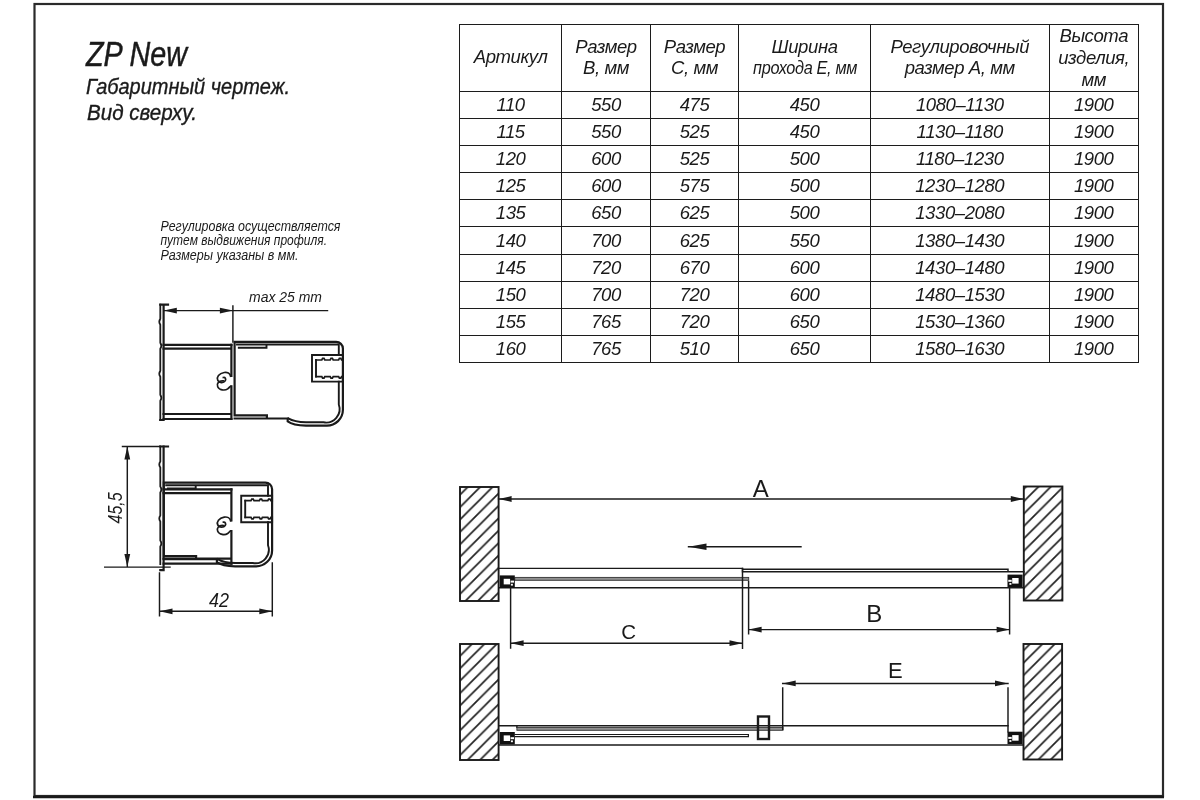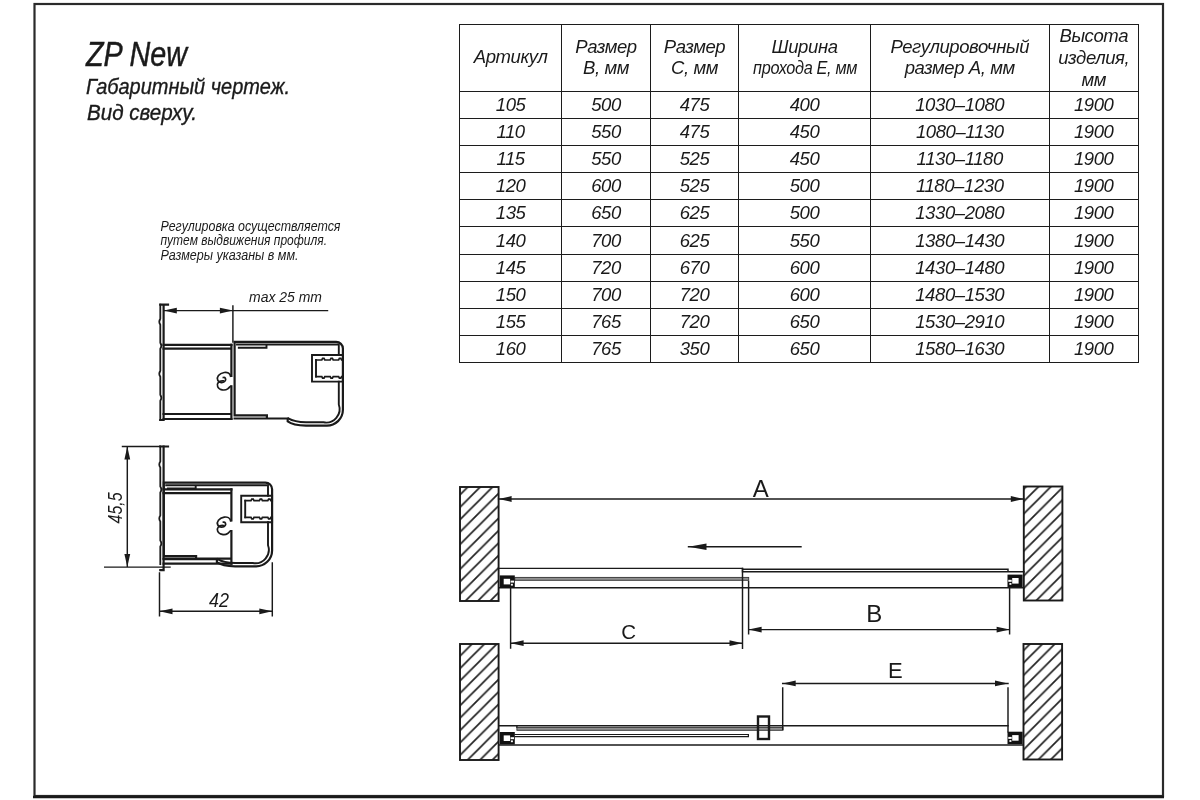--- a/index.html
+++ b/index.html
@@ -122,28 +122,20 @@
       <tbody>
         <tr class="head">
           <td>Артикул</td>
           <td>Размер<br>В, мм</td>
           <td>Размер<br>С, мм</td>
           <td>Ширина<br><span class="nw">прохода Е, мм</span></td>
           <td>Регулировочный<br>размер А, мм</td>
           <td class="h3">Высота<br>изделия,<br>мм</td>
         </tr>
         <tr>
-          <td>105</td>
-          <td>500</td>
-          <td>475</td>
-          <td>400</td>
-          <td>1030–1080</td>
-          <td>1900</td>
-        </tr>
-        <tr>
           <td>110</td>
           <td>550</td>
           <td>475</td>
           <td>450</td>
           <td>1080–1130</td>
           <td>1900</td>
         </tr>
         <tr>
           <td>115</td>
           <td>550</td>
@@ -154,20 +146,28 @@
         </tr>
         <tr>
           <td>120</td>
           <td>600</td>
           <td>525</td>
           <td>500</td>
           <td>1180–1230</td>
           <td>1900</td>
         </tr>
         <tr>
+          <td>125</td>
+          <td>600</td>
+          <td>575</td>
+          <td>500</td>
+          <td>1230–1280</td>
+          <td>1900</td>
+        </tr>
+        <tr>
           <td>135</td>
           <td>650</td>
           <td>625</td>
           <td>500</td>
           <td>1330–2080</td>
           <td>1900</td>
         </tr>
         <tr>
           <td>140</td>
           <td>700</td>
@@ -190,25 +190,25 @@
           <td>720</td>
           <td>600</td>
           <td>1480–1530</td>
           <td>1900</td>
         </tr>
         <tr>
           <td>155</td>
           <td>765</td>
           <td>720</td>
           <td>650</td>
-          <td>1530–2910</td>
+          <td>1530–1360</td>
           <td>1900</td>
         </tr>
         <tr>
           <td>160</td>
           <td>765</td>
-          <td>350</td>
+          <td>510</td>
           <td>650</td>
           <td>1580–1630</td>
           <td>1900</td>
         </tr>
       </tbody>
     </table>
   </div>
 </body></html>

